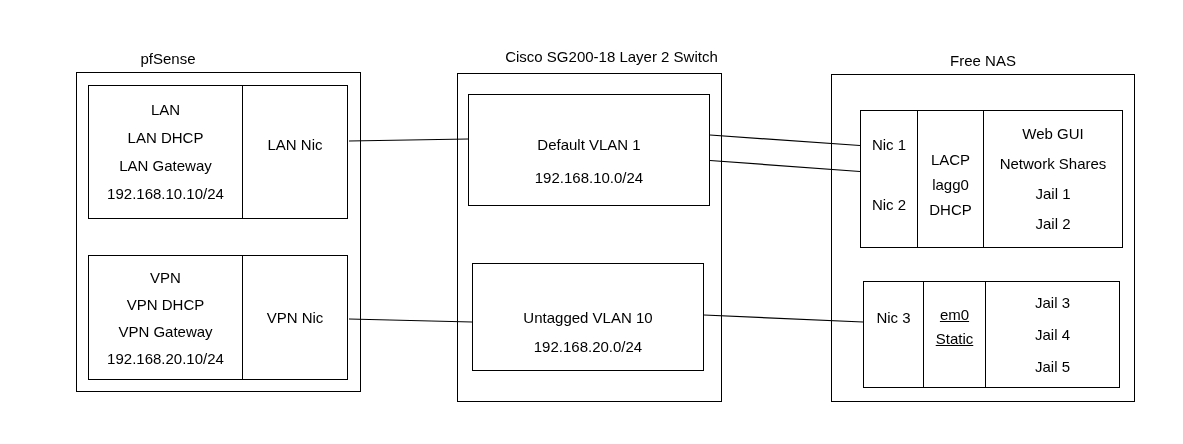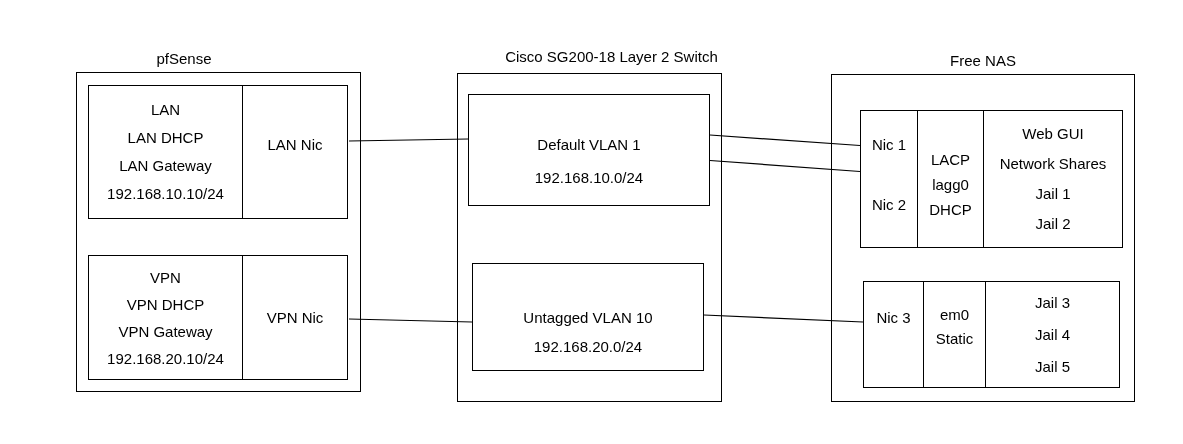--- a/index.html
+++ b/index.html
@@ -44,21 +44,21 @@
 <div class="diagram">
 
   <svg class="links" width="1183" height="444" viewBox="0 0 1183 444">
     <line x1="349" y1="141" x2="468" y2="139" stroke="#000" stroke-width="1.2"></line>
     <line x1="349" y1="319" x2="472" y2="322" stroke="#000" stroke-width="1.2"></line>
     <line x1="710" y1="135" x2="860" y2="145.5" stroke="#000" stroke-width="1.2"></line>
     <line x1="710" y1="160.5" x2="860" y2="171.5" stroke="#000" stroke-width="1.2"></line>
     <line x1="704" y1="315" x2="863" y2="322" stroke="#000" stroke-width="1.2"></line>
   </svg>
 
-  <div class="abs title" style="left:92px; top:49px; width:184px;">pfSense</div>
+  <div class="abs title" style="left:76px; top:49px; width:184px;">pfSense</div>
 
   <div class="abs box" style="left:76px; top:72px; width:285px; height:320px;"></div>
 
   <div class="abs box row" style="left:88px; top:85px; width:260px; height:134px;">
     <div class="cell div-r" style="width:154px; line-height:28px;">
       <span>LAN</span>
       <span>LAN DHCP</span>
       <span>LAN Gateway</span>
       <span>192.168.10.10/24</span>
     </div>
@@ -112,21 +112,21 @@
       <span>Network Shares</span>
       <span>Jail 1</span>
       <span>Jail 2</span>
     </div>
   </div>
 
   <div class="abs box row" style="left:863px; top:281px; width:257px; height:107px;">
     <div class="cell div-r" style="width:60px; padding-bottom:34px; line-height:20px;">
       <span>Nic 3</span>
     </div>
-    <div class="cell div-r" style="width:62px; padding-bottom:16px; line-height:24px;">
+    <div class="cell div-r" style="width:62px; padding-bottom:16px; line-height:24px;text-decoration:underline;">
       <span>em0</span>
       <span>Static</span>
     </div>
     <div class="cell" style="flex:1; line-height:32px;">
       <span>Jail 3</span>
       <span>Jail 4</span>
       <span>Jail 5</span>
     </div>
   </div>
 

